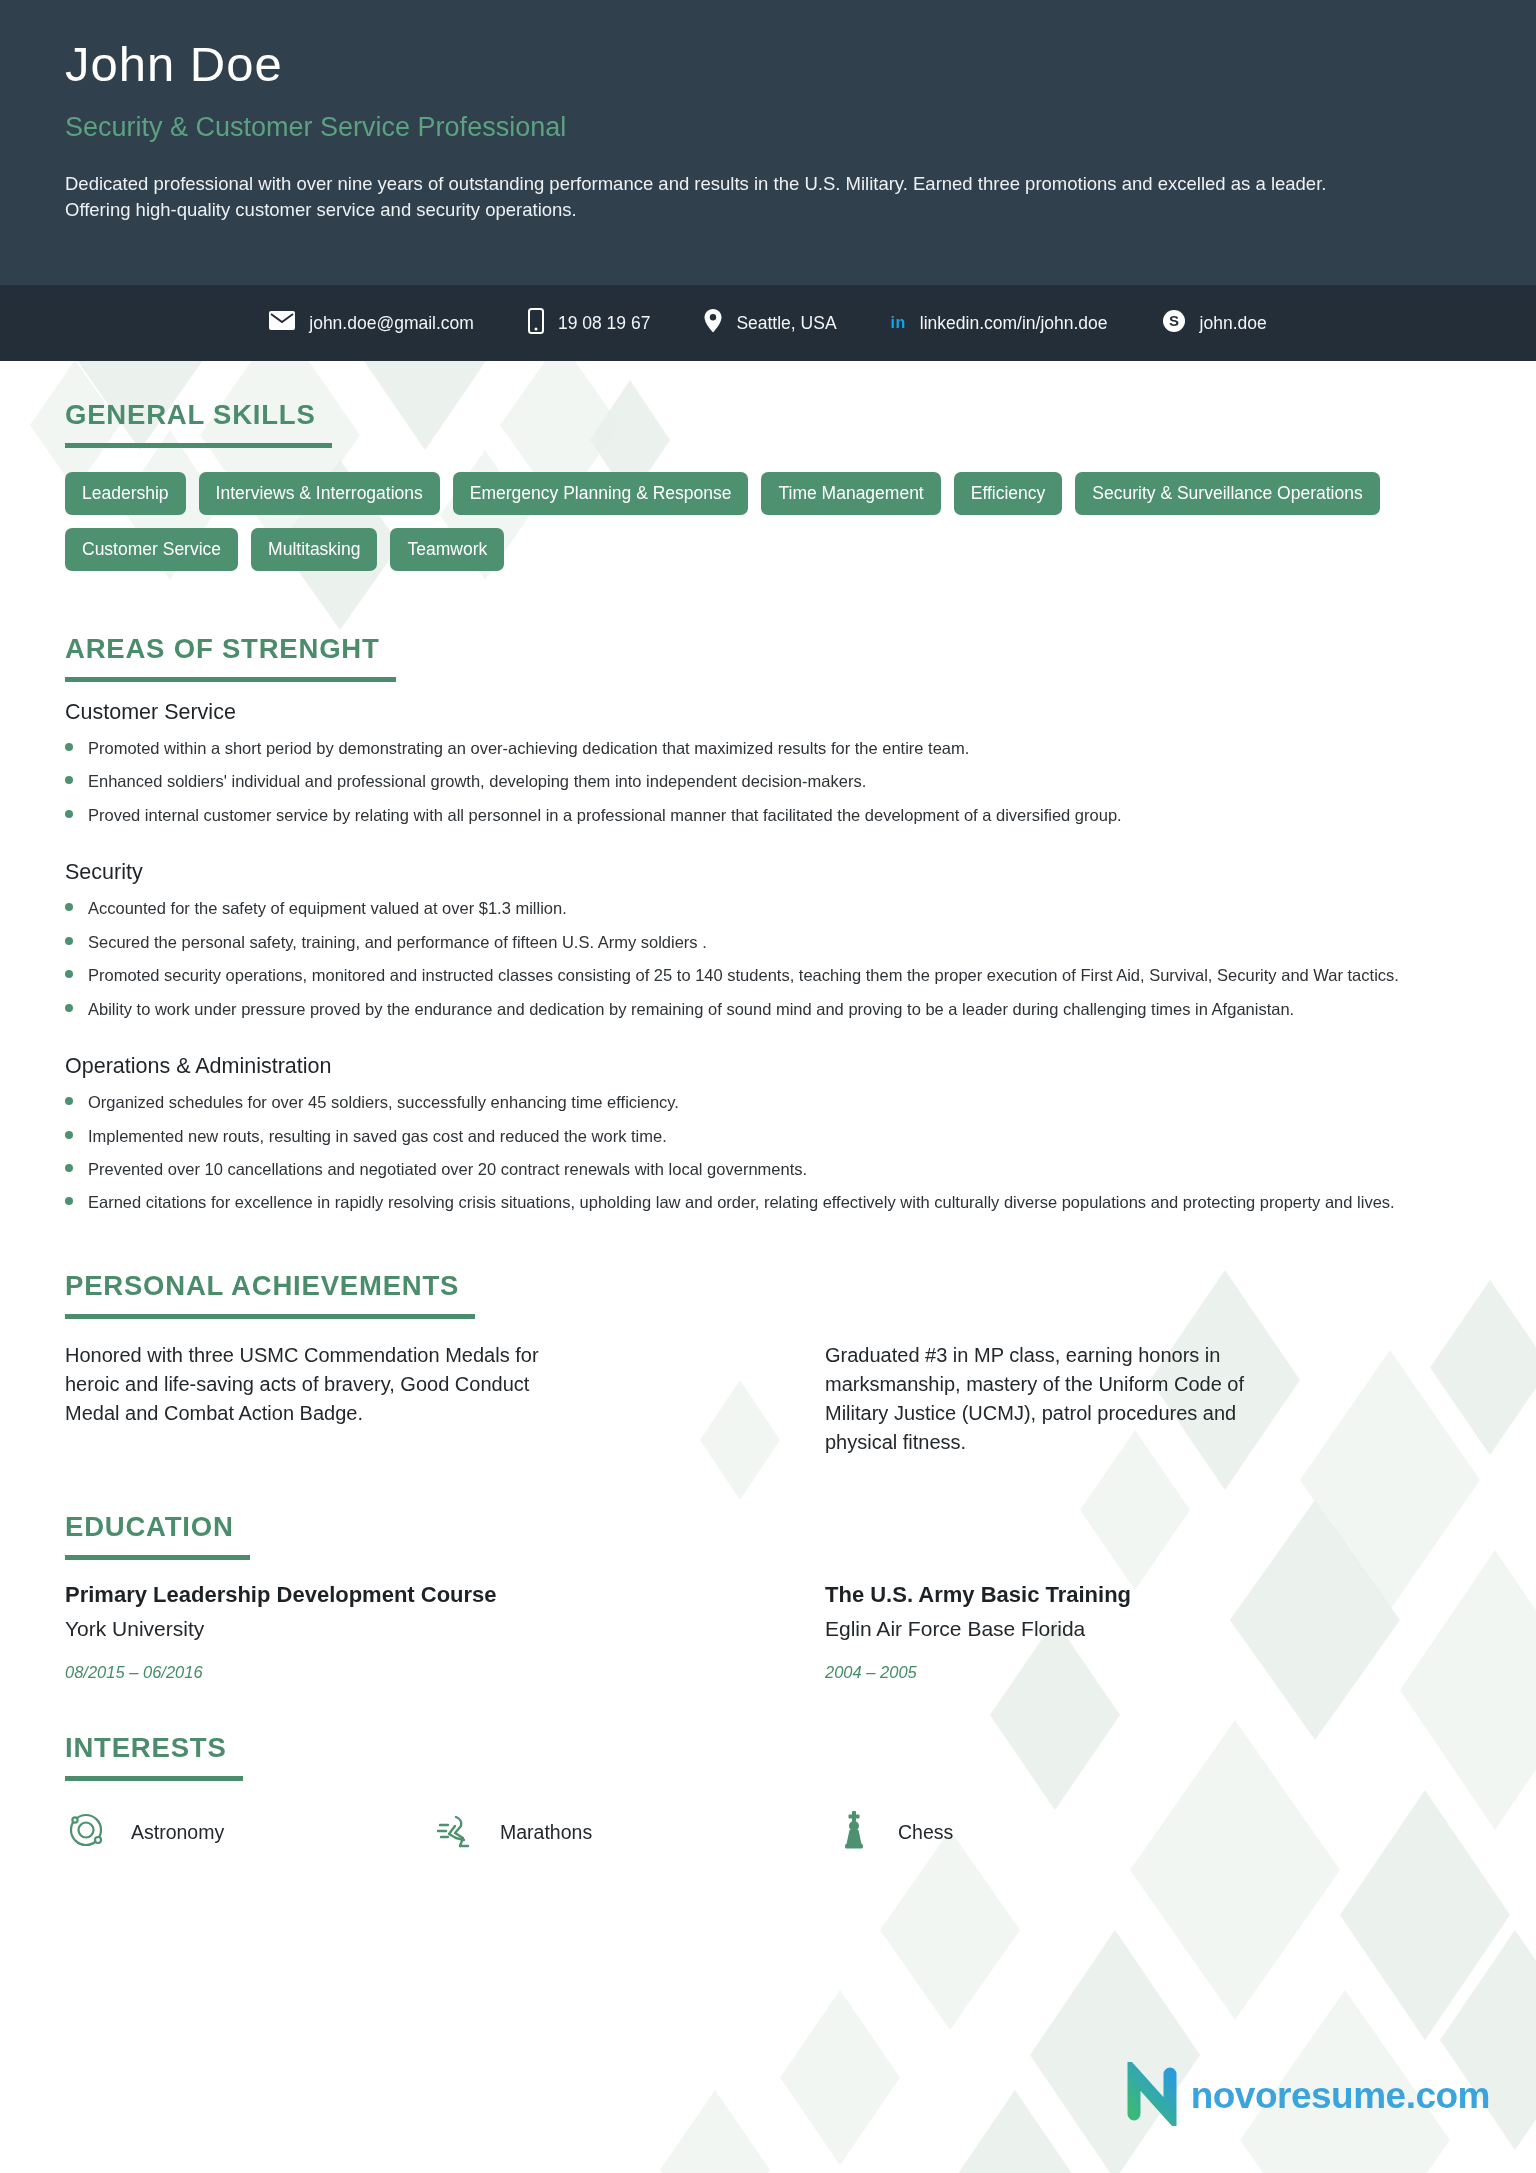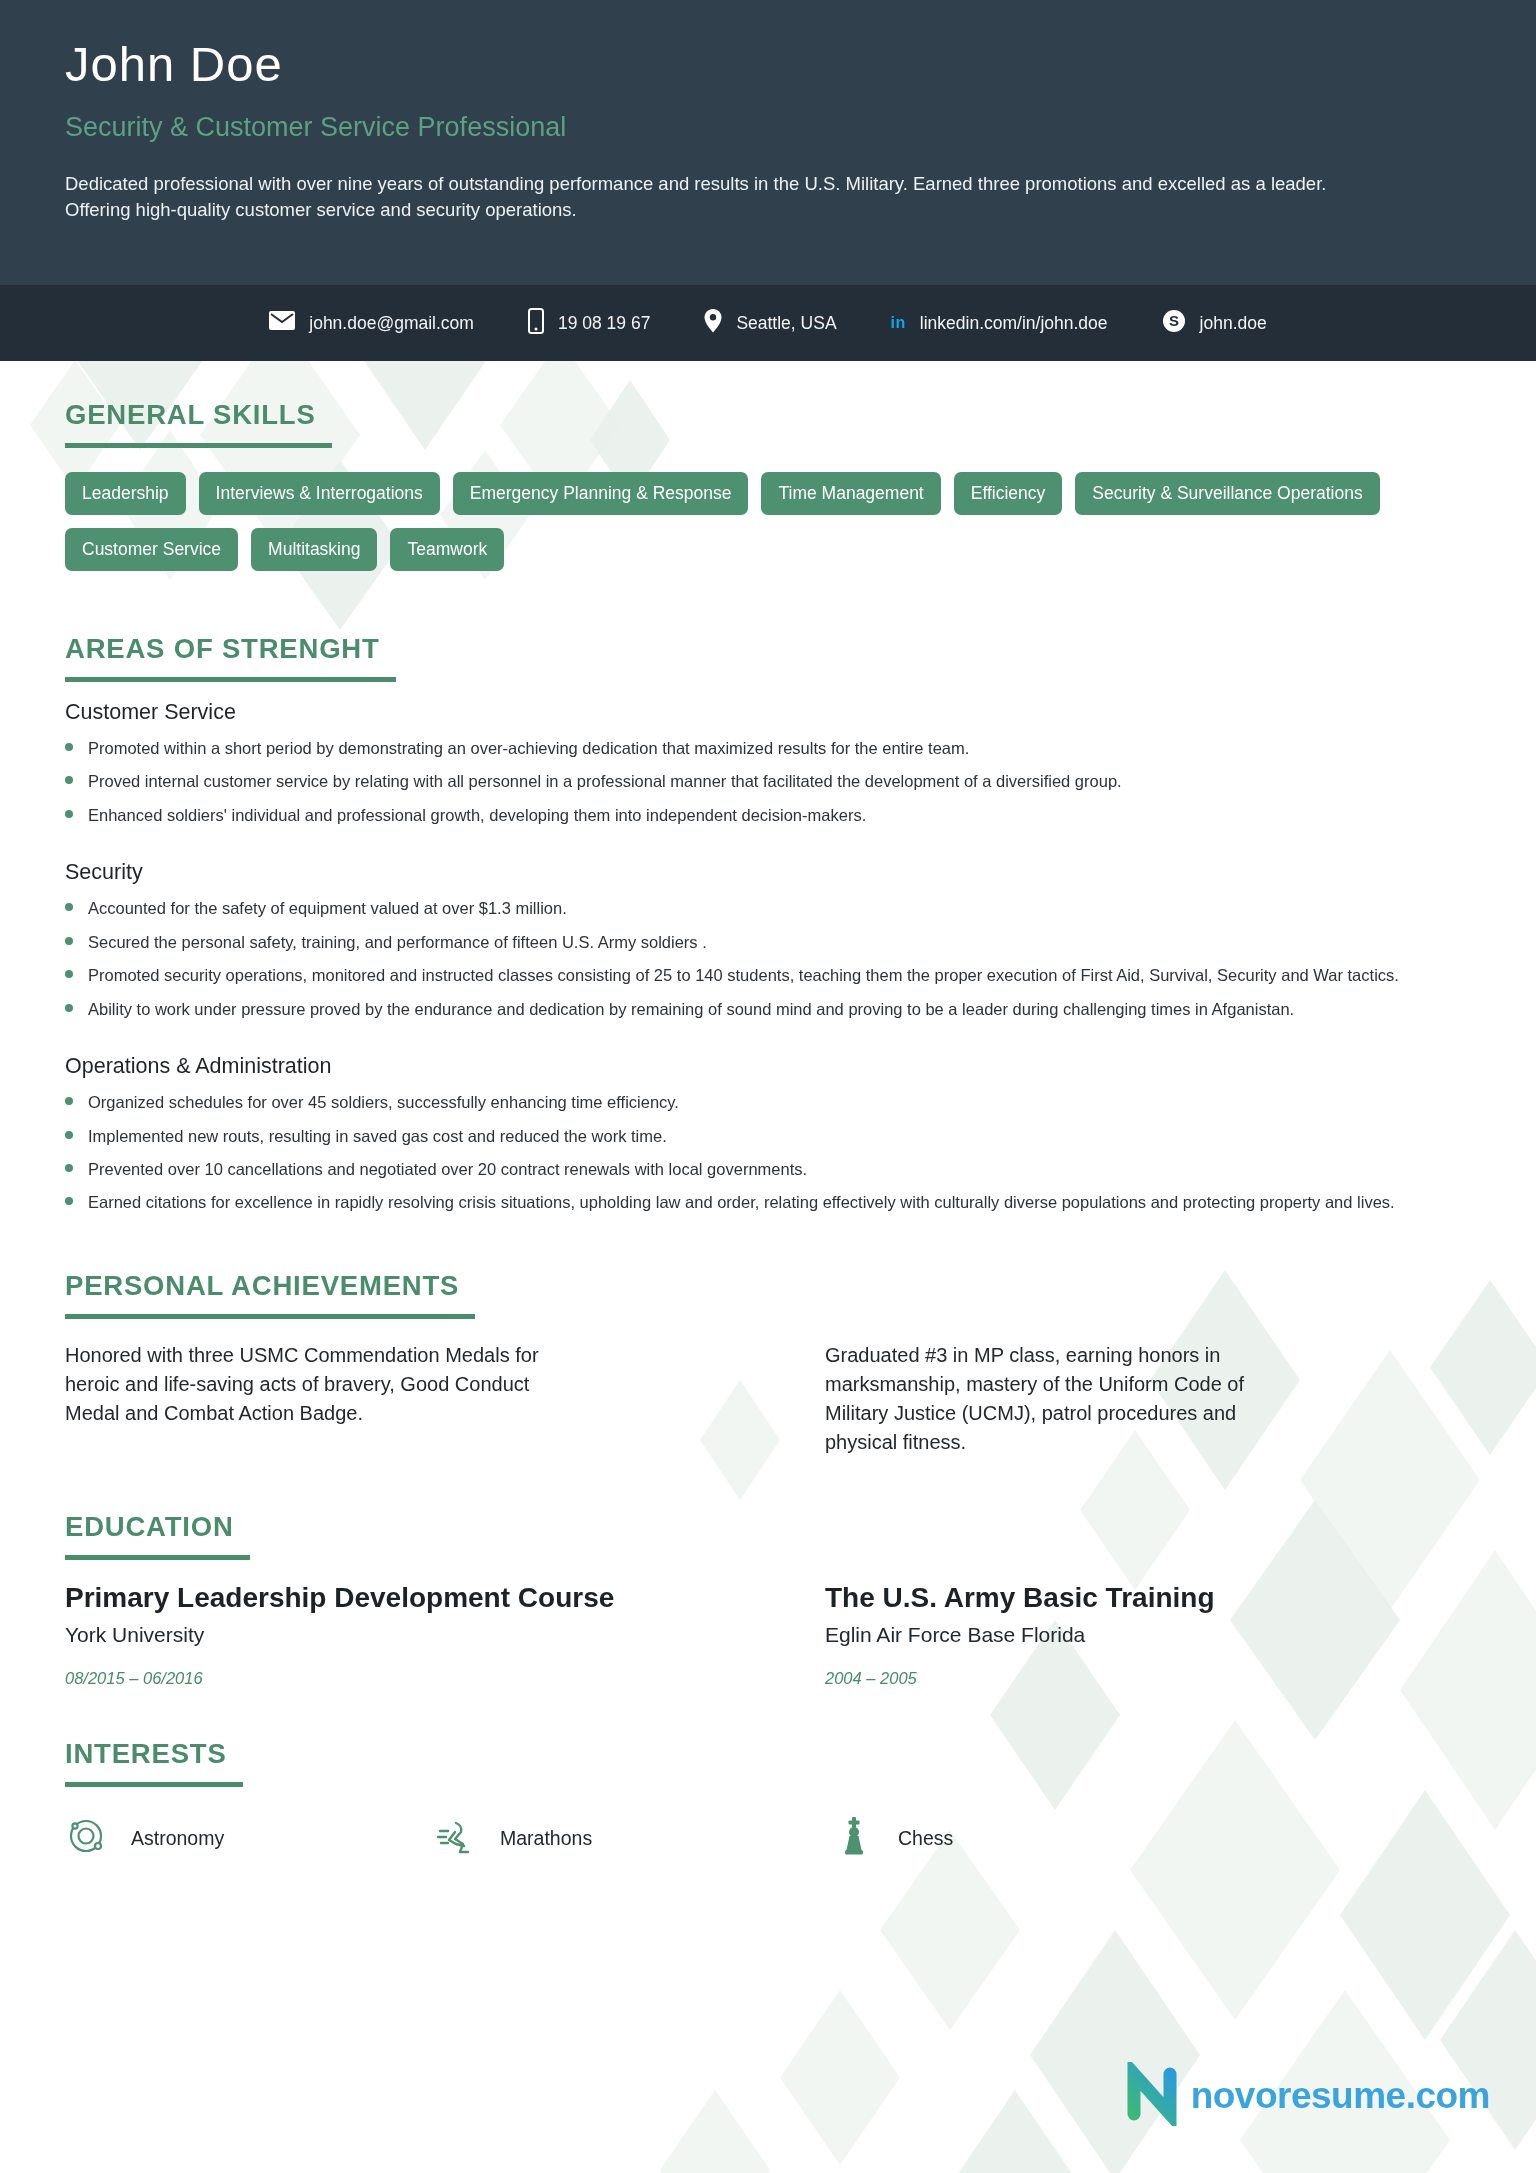--- a/index.html
+++ b/index.html
@@ -44,21 +44,21 @@
             line-height:1.36; max-width:1415px; }
   .dot { flex:0 0 8px; width:8px; height:8px; border-radius:50%; background:#4e9170; margin-top:6px; }
 
   .two-col { display:grid; grid-template-columns:760px 1fr; margin-top:22px; }
   .ach-block { margin-bottom:54px; }
   .ach-text { font-size:20px; color:#23282c; line-height:1.45; }
   .ach-text.left  { max-width:480px; }
   .ach-text.right { max-width:455px; }
 
   .edu-block { margin-bottom:50px; }
-  .edu-title { font-size:28px; font-weight:700; color:#1d2226; }
+  .edu-title { font-size:22px; font-weight:700; color:#1d2226; }
   .edu-school { font-size:21px; color:#23282c; margin-top:9px; }
   .edu-dates { font-size:16.5px; font-style:italic; color:#458c68; margin-top:22px; }
 
   .interests-row { display:grid; grid-template-columns:367px 402px 356px 1fr; margin-top:28px; }
   .interest { display:flex; align-items:center; gap:24px; font-size:19.5px; color:#23282c; }
 
   
   .brand { position:absolute; z-index:3; top:2062px; right:46px;
            display:flex; align-items:center; gap:10px; cursor:pointer; }
   .brand-text { font-size:37px; font-weight:700; color:#3ba4dc; letter-spacing:-0.5px; }
@@ -167,25 +167,25 @@
       <div class="section-heading">AREAS OF STRENGHT</div>
       <div class="groups">
         <div class="group">
           <div class="group-title">Customer Service</div>
           <div class="bullet">
               <span class="dot"></span>
               <span>Promoted within a short period by demonstrating an over-achieving dedication that maximized results for the entire team.</span>
             </div>
           <div class="bullet">
               <span class="dot"></span>
+              <span>Enhanced soldiers' individual and professional growth, developing them into independent decision-makers.</span>
+            </div>
+          <div class="bullet">
+              <span class="dot"></span>
               <span>Proved internal customer service by relating with all personnel in a professional manner that facilitated the development of a diversified group.</span>
-            </div>
-          <div class="bullet">
-              <span class="dot"></span>
-              <span>Enhanced soldiers' individual and professional growth, developing them into independent decision-makers.</span>
             </div>
         </div>
         <div class="group">
           <div class="group-title">Security</div>
           <div class="bullet">
               <span class="dot"></span>
               <span>Accounted for the safety of equipment valued at over $1.3 million.</span>
             </div>
           <div class="bullet">
               <span class="dot"></span>

